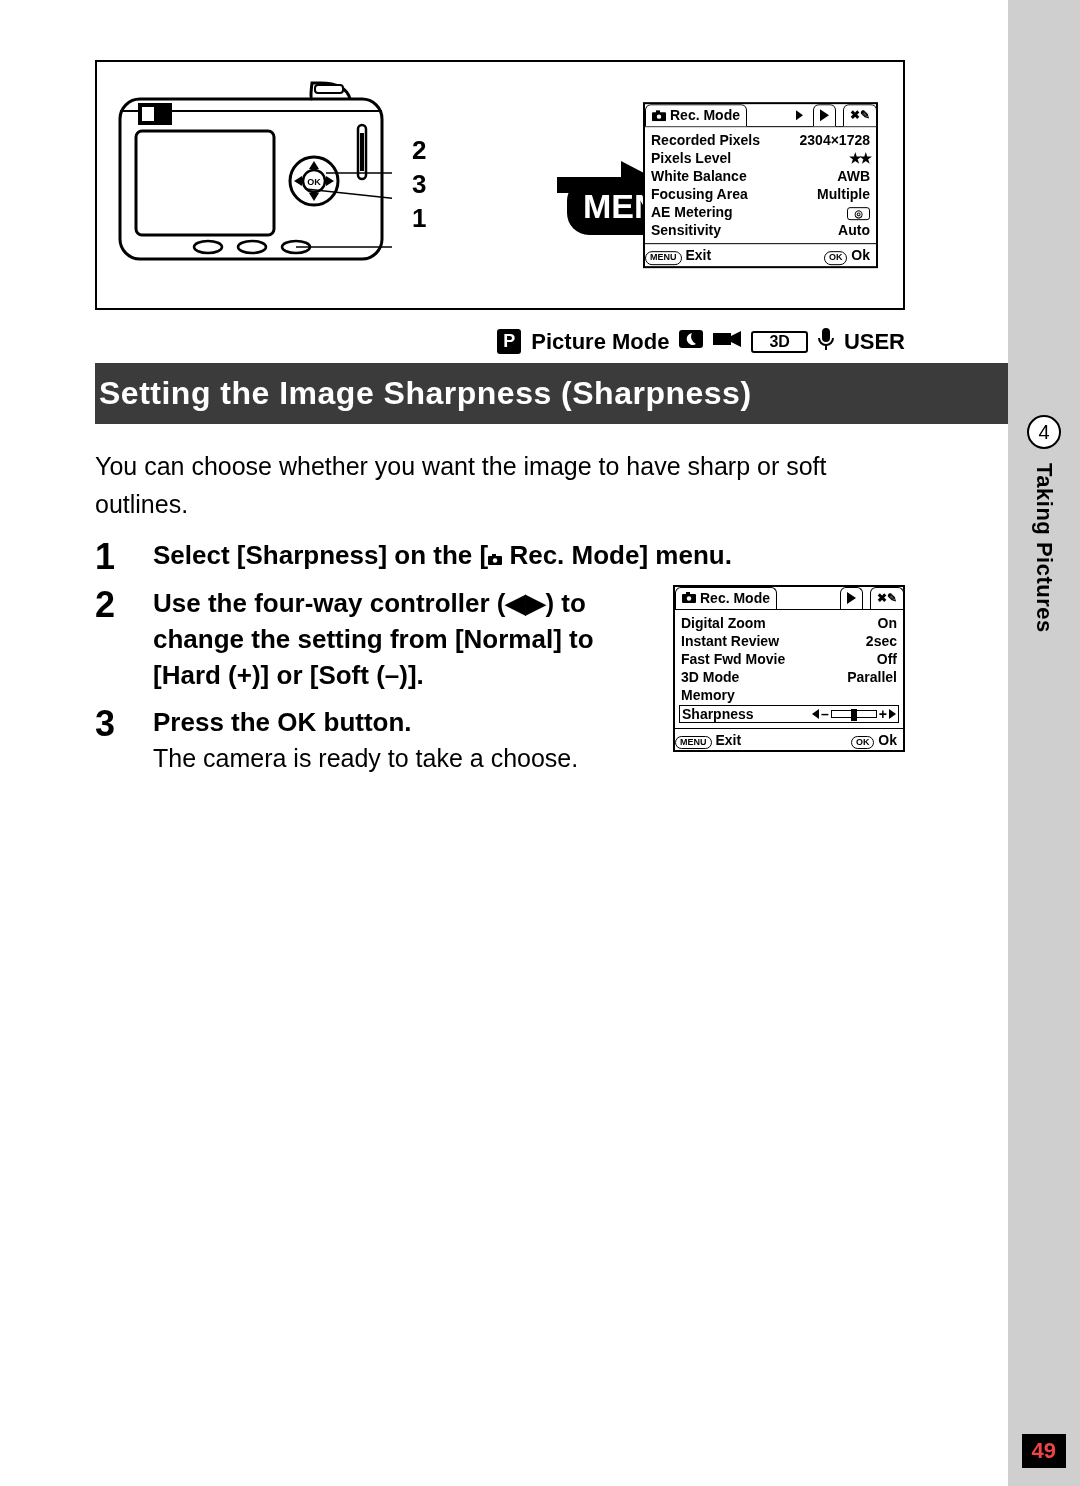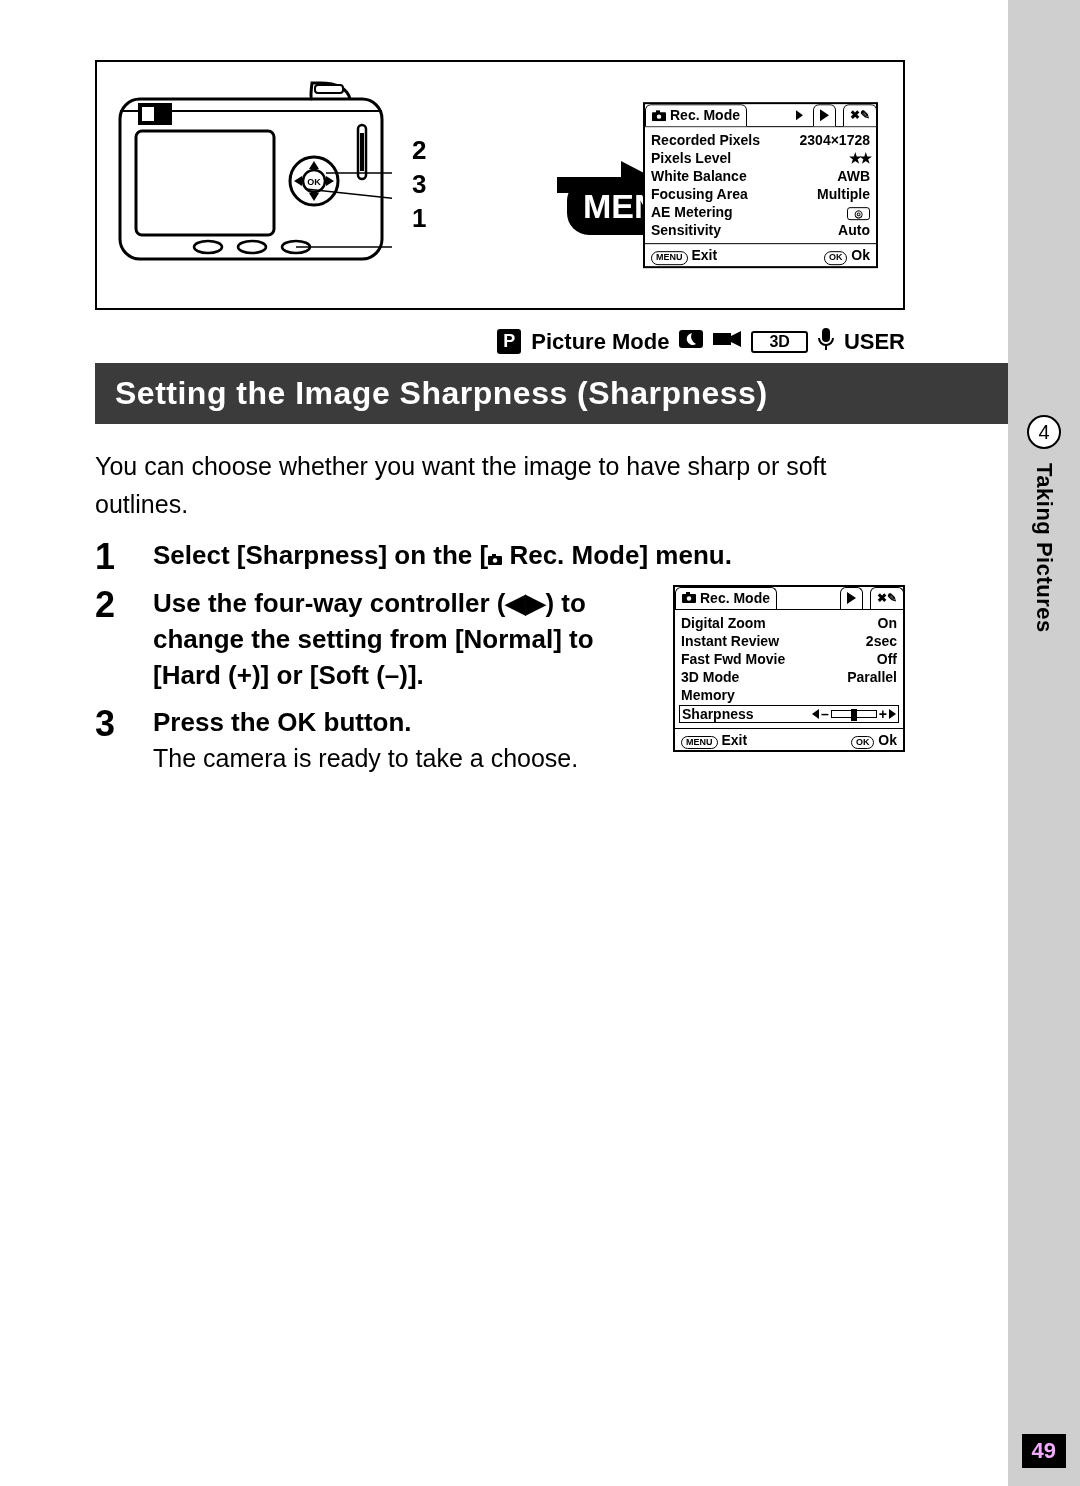--- a/index.html
+++ b/index.html
@@ -18,21 +18,21 @@
   .menu-badge { background: #000; color: #fff; border-radius: 22px; padding: 8px 16px 10px 16px; font-weight: 700; font-size: 34px; font-family: Arial, sans-serif; line-height: 1; }
   .screen1 { position: absolute; right: 25px; top: 50%; transform: translateY(-50%); }
 
   
   .mode-bar { display: flex; justify-content: flex-end; align-items: center; gap: 10px; margin: 18px 0 8px 0; width: 810px; font-weight: 700; font-size: 22px; }
   .mode-bar .p-box { background:#000; color:#fff; padding:2px 6px; border-radius:3px; font-size:18px; }
   .mode-bar .ico { font-size:18px; }
   .mode-bar .user { font-weight:700;text-align:center; }
 
   
-  .dark-head { background:#3b3b3b; color:#fff; font-weight:700; font-size:32px; padding:12px 20px; width:962px; letter-spacing:.5px; }
+  .dark-head { background:#3b3b3b; color:#fff; font-weight:700; font-size:32px; padding:12px 4px; width:962px; letter-spacing:.5px; }
 
   
   .intro { margin-top:24px; font-size:25px; line-height:1.5; width:810px; }
 
   
   .steps { margin-top:14px; width:810px; }
   .step { display:flex; gap:26px; margin-bottom:8px; }
   .step-num { font-family: "Helvetica Neue", Helvetica, Arial, sans-serif; font-weight:700; font-size:36px; width:32px; flex-shrink:0; line-height:1.1; }
   .step-body { flex: 1 1 auto; }
   .step-title { font-weight:700; font-size:26px; line-height:1.4; }
@@ -41,36 +41,36 @@
   .row2 .titles { flex: 1 1 auto; }
   .row2 .screen2-wrap { flex: 0 0 auto; }
 
   
   .side-tab { position:absolute; right:0; top:0; width:72px; height:1486px; background:#cfcfcf; }
   .side-inner { position:absolute; top:415px; left:0; width:72px; text-align:center; }
   .side-circle { width:34px; height:34px; border:2px solid #000; border-radius:50%; margin:0 auto; display:flex; align-items:center; justify-content:center; font-size:20px; background:#fff; }
   .side-label { writing-mode: vertical-rl; font-weight:700; font-size:22px; margin:14px auto 0 auto; letter-spacing:.5px; }
 
   
-  .pgnum { position:absolute; right:14px; bottom:18px; background:#000; color:#f0abfc; font-weight:700; font-size:22px; padding:4px 10px; }
+  .pgnum { position:absolute; right:14px; bottom:18px; background:#000; color:#ef4444; font-weight:700; font-size:22px; padding:4px 10px; }
 
   
   .mini { border:2px solid #000; background:#fff; font-family: Arial, sans-serif; font-size:14px; }
   .mini .m-head { display:flex; align-items:stretch; border-bottom:0; }
   .tabset { display:flex; gap:8px; width:100%; }
   .tab { border:1.5px solid #000; border-bottom:none; border-top-left-radius:6px; border-top-right-radius:6px; padding:2px 6px 3px 6px; display:flex; align-items:center; gap:4px; font-weight:700; margin-right:-1px; }
   .tab.active { background:#fff; z-index:2; }
   .tab.inactive { background:#fff; }
   .tab .play { width:0; height:0; border-top:6px solid transparent; border-bottom:6px solid transparent; border-left:9px solid #000; }
   .tab .tools { font-size:12px; }
   .m-body { border-top:1.5px solid #000; padding:4px 6px 4px 6px; }
   .m-row { display:flex; justify-content:space-between; padding:1px 0; }
   .m-row .k { font-weight:700; }
   .m-row .v { font-weight:700; text-align:right; }
-  .m-foot { display:flex; justify-content:space-between; border-top:1.5px solid #000; padding:3px 6px 1px 6px; font-weight:700; align-items:center; }
+  .m-foot { display:flex; justify-content:space-between; border-top:1.5px solid #000; padding:3px 6px 1px 0; font-weight:700; align-items:center; }
   .pill { border:1.5px solid #000; border-radius:10px; padding:0 4px; font-size:9px; display:inline-flex; align-items:center; line-height:1.3; }
   .star { letter-spacing:-2px; }
   .ae-sym { border:1.5px solid #000; border-radius:3px; padding:0 6px; font-size:10px; display:inline-block; }
 
   
   .s1 { width:235px; }
   .s2 { width:232px; }
   .s2 .m-row.sel { border:1.5px solid #000; padding:0 2px; margin:1px -2px; align-items:center; }
   .slider { display:flex; align-items:center; gap:2px; font-weight:700; }
   .slider .bar { width:46px; height:8px; border:1.5px solid #000; position:relative; }

